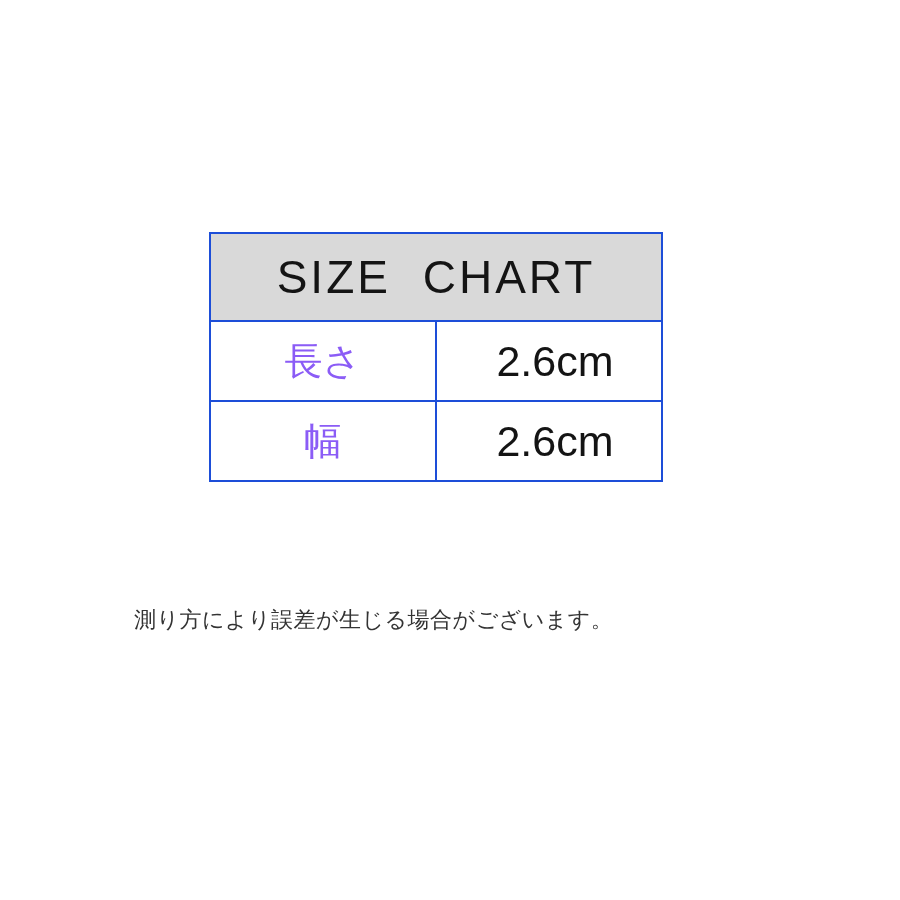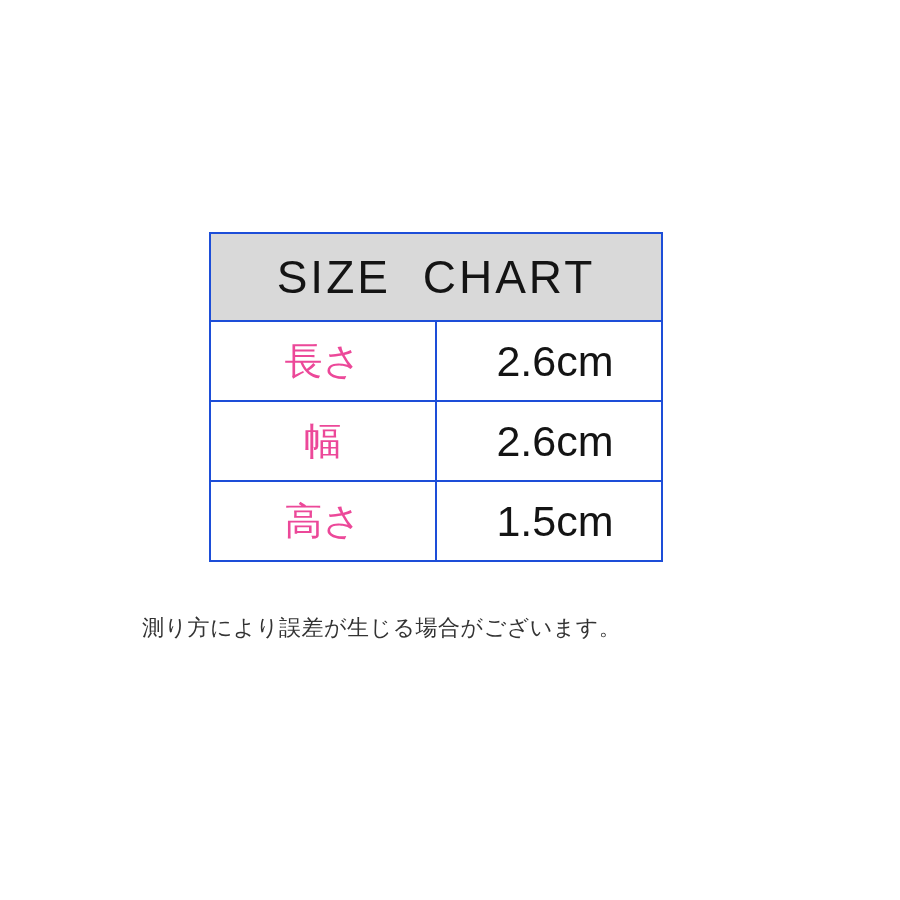--- a/index.html
+++ b/index.html
@@ -38,63 +38,59 @@
     font-weight: 400;
     letter-spacing: 3px;
     word-spacing: 16px;
     color: #141414;
   }
   .size-table td.label-cell {
     height: 78px;
     width: 50%;
     font-size: 38px;
     font-weight: 400;
-    color: #ec4899;
+    color: #8b5cf6;
   }
   .size-table td.value-cell {
     height: 78px;
     width: 50%;
     font-size: 43px;
     font-weight: 400;
     color: #141414;
     padding-left: 12px;
   }
   .notes {
     position: absolute;
     left: 130px;
     top: 597px;
     font-size: 22px;
     line-height: 37px;
     color: #333333;
     letter-spacing: 0.5px;
   }
   .notes p {
-    margin: 12px;
+    margin: 4px;
   }
 </style>
 </head>
 <body>
 
 <table class="size-table">
   <thead>
     <tr>
       <th class="title-cell" colspan="2">SIZE CHART</th>
     </tr>
   </thead>
   <tbody>
     <tr>
       <td class="label-cell">長さ</td>
       <td class="value-cell">2.6cm</td>
     </tr>
     <tr>
       <td class="label-cell">幅</td>
       <td class="value-cell">2.6cm</td>
     </tr>
-    <tr>
-      <td class="label-cell">高さ</td>
-      <td class="value-cell">1.5cm</td>
-    </tr>
   </tbody>
 </table>
 
 <div class="notes">
   <p>測り方により誤差が生じる場合がございます。</p>
 </div>
 
 </body></html>

